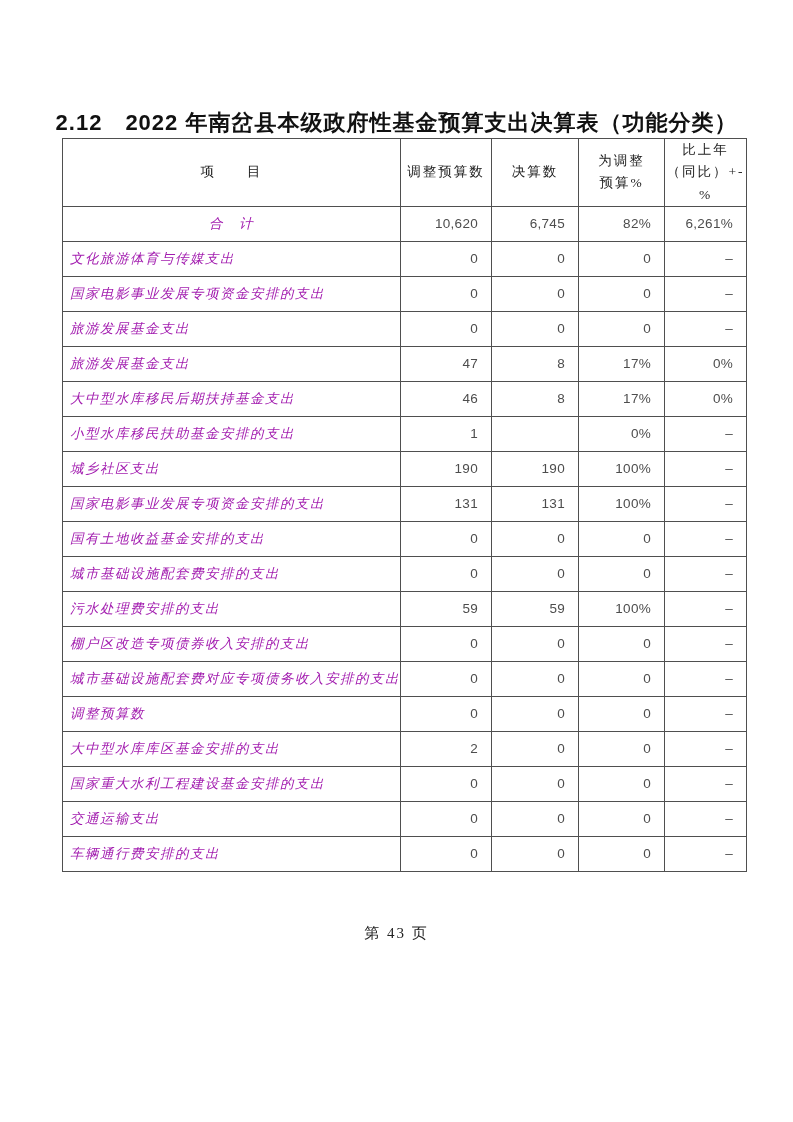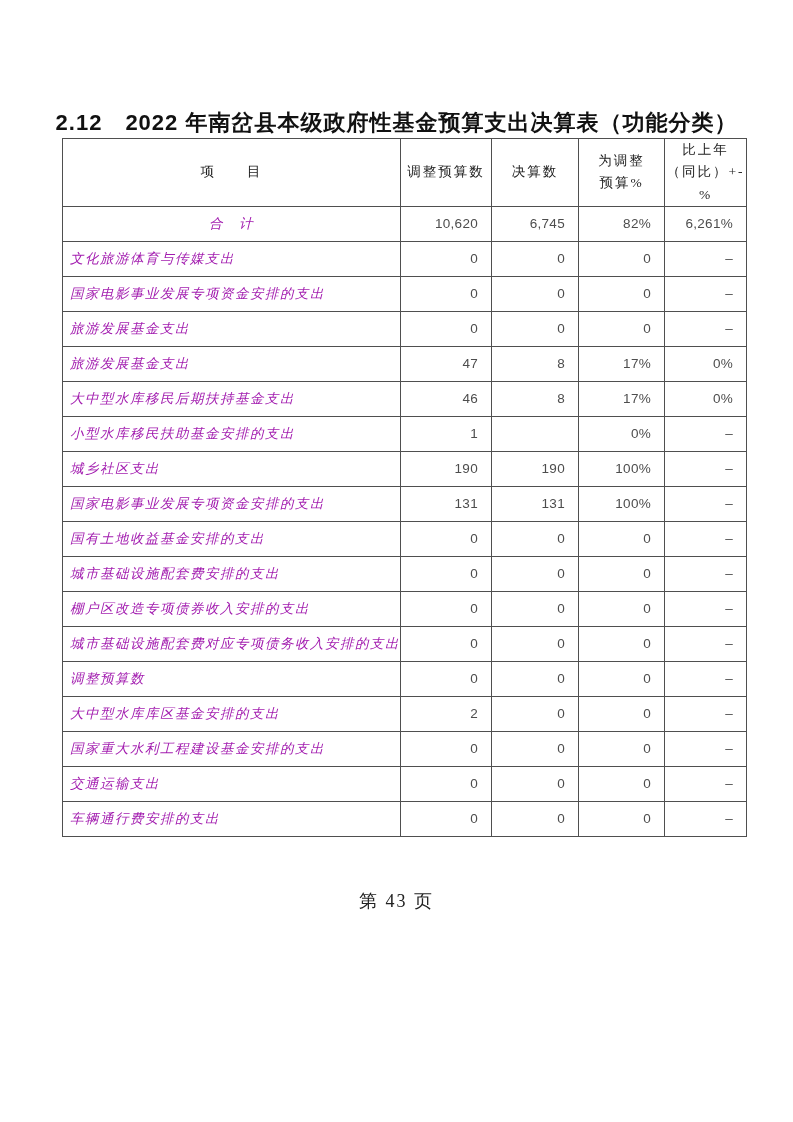--- a/index.html
+++ b/index.html
@@ -81,21 +81,21 @@
     color: #4d4d4d;
     letter-spacing: 0.3px;
   }
   tr.total-row td.item {
     text-align: center;
     padding-left: 0;
   }
   .page-number {
     margin-top: 52px;
     text-align: center;
-    font-size: 18px;
+    font-size: 15px;
     letter-spacing: 2px;
     color: #222222;
   }
 </style>
 </head>
 <body>
 
 <div class="page">
   <div class="doc-title">2.12　2022 年南岔县本级政府性基金预算支出决算表（功能分类）</div>
   <div class="content">
@@ -190,20 +190,27 @@
             <td class="num">–</td>
           </tr>
           <tr>
             <td class="item">城市基础设施配套费安排的支出</td>
             <td class="num">0</td>
             <td class="num">0</td>
             <td class="num">0</td>
             <td class="num">–</td>
           </tr>
           <tr>
+            <td class="item">污水处理费安排的支出</td>
+            <td class="num">59</td>
+            <td class="num">59</td>
+            <td class="num">100%</td>
+            <td class="num">–</td>
+          </tr>
+          <tr>
             <td class="item">棚户区改造专项债券收入安排的支出</td>
             <td class="num">0</td>
             <td class="num">0</td>
             <td class="num">0</td>
             <td class="num">–</td>
           </tr>
           <tr>
             <td class="item">城市基础设施配套费对应专项债务收入安排的支出</td>
             <td class="num">0</td>
             <td class="num">0</td>

